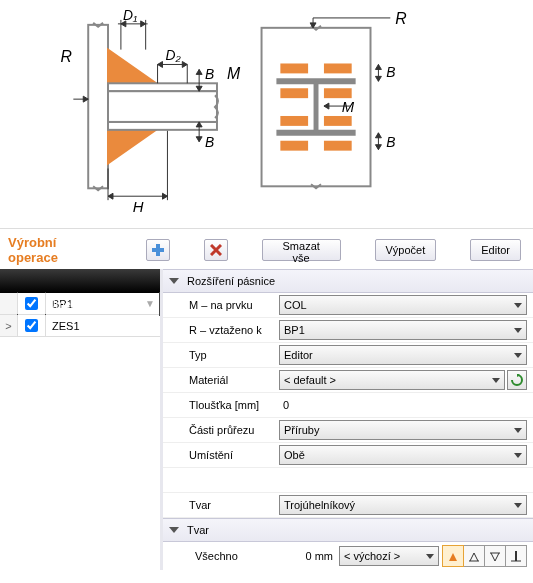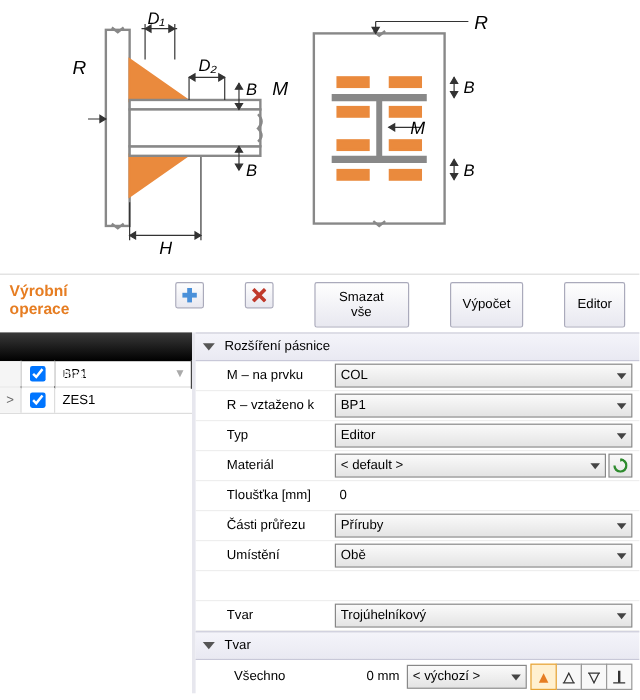--- a/index.html
+++ b/index.html
@@ -1,22 +1,22 @@
 <!DOCTYPE html>
 <html><head>
   <meta charset="utf-8">
   <style>
     * { margin: 0; padding: 0; box-sizing: border-box; }
     body { font-family: Arial, sans-serif; font-size: 11px; background: #fff; width: 533px; }
     .diagram-area { height: 228px; padding: 10px; position: relative; }
     .diagram-area svg { width: 100%; height: 100%; }
-    .toolbar-area { padding: 6px 8px 4px 8px; display: flex; align-items: flex-start; border-top: 1px solid #ddd; gap: 30px; }
+    .toolbar-area { padding: 6px 8px 4px 8px; display: flex; align-items: center; border-top: 1px solid #ddd; gap: 30px; }
     .vop-label { color: #e67d22; font-weight: bold; font-size: 13px; margin-right: 8px; }
     .icon-btn { width: 24px; height: 22px; border: 1px solid #aab; border-radius: 2px; background: linear-gradient(#fefefe,#e8e8f0); margin-right: 4px; display: flex; align-items: center; justify-content: center; cursor: pointer; }
-    .btn { height: 38px; padding: 0 10px; border: 1px solid #aab; border-radius: 2px; background: linear-gradient(#fefefe,#e8e8f0); margin-right: 4px; font-size: 11px; cursor: pointer; }
+    .btn { height: 22px; padding: 0 10px; border: 1px solid #aab; border-radius: 2px; background: linear-gradient(#fefefe,#e8e8f0); margin-right: 4px; font-size: 11px; cursor: pointer; }
     .content-split { display: flex; width: 100%; }
     .left-grid { width: 185px; border-right: 3px solid #e7e7ee; }
     .grid-header-row { display: flex; background: linear-gradient(#3a3a3a,#000); color: #fff; height: 24px; align-items: center; }
     .gh-cell { border-right: 1px solid #444; height: 100%; display: flex; align-items: center; padding: 0 4px; font-size: 11px; margin-top: 45px; }
     .gh-sel { width: 18px; }
     .gh-chk { width: 28px; }
     .gh-name { flex: 1; position: relative; }
     .filter-icon { position: absolute; right: 4px; color: #aaa; font-size: 10px; }
     .grid-row { display: flex; height: 22px; align-items: center; border-bottom: 1px solid #ddd; }
     .gr-sel { width: 18px; border-right: 1px solid #ddd; height:100%; display:flex; align-items:center; justify-content:center; background:#f5f5f5; color:#666; }

